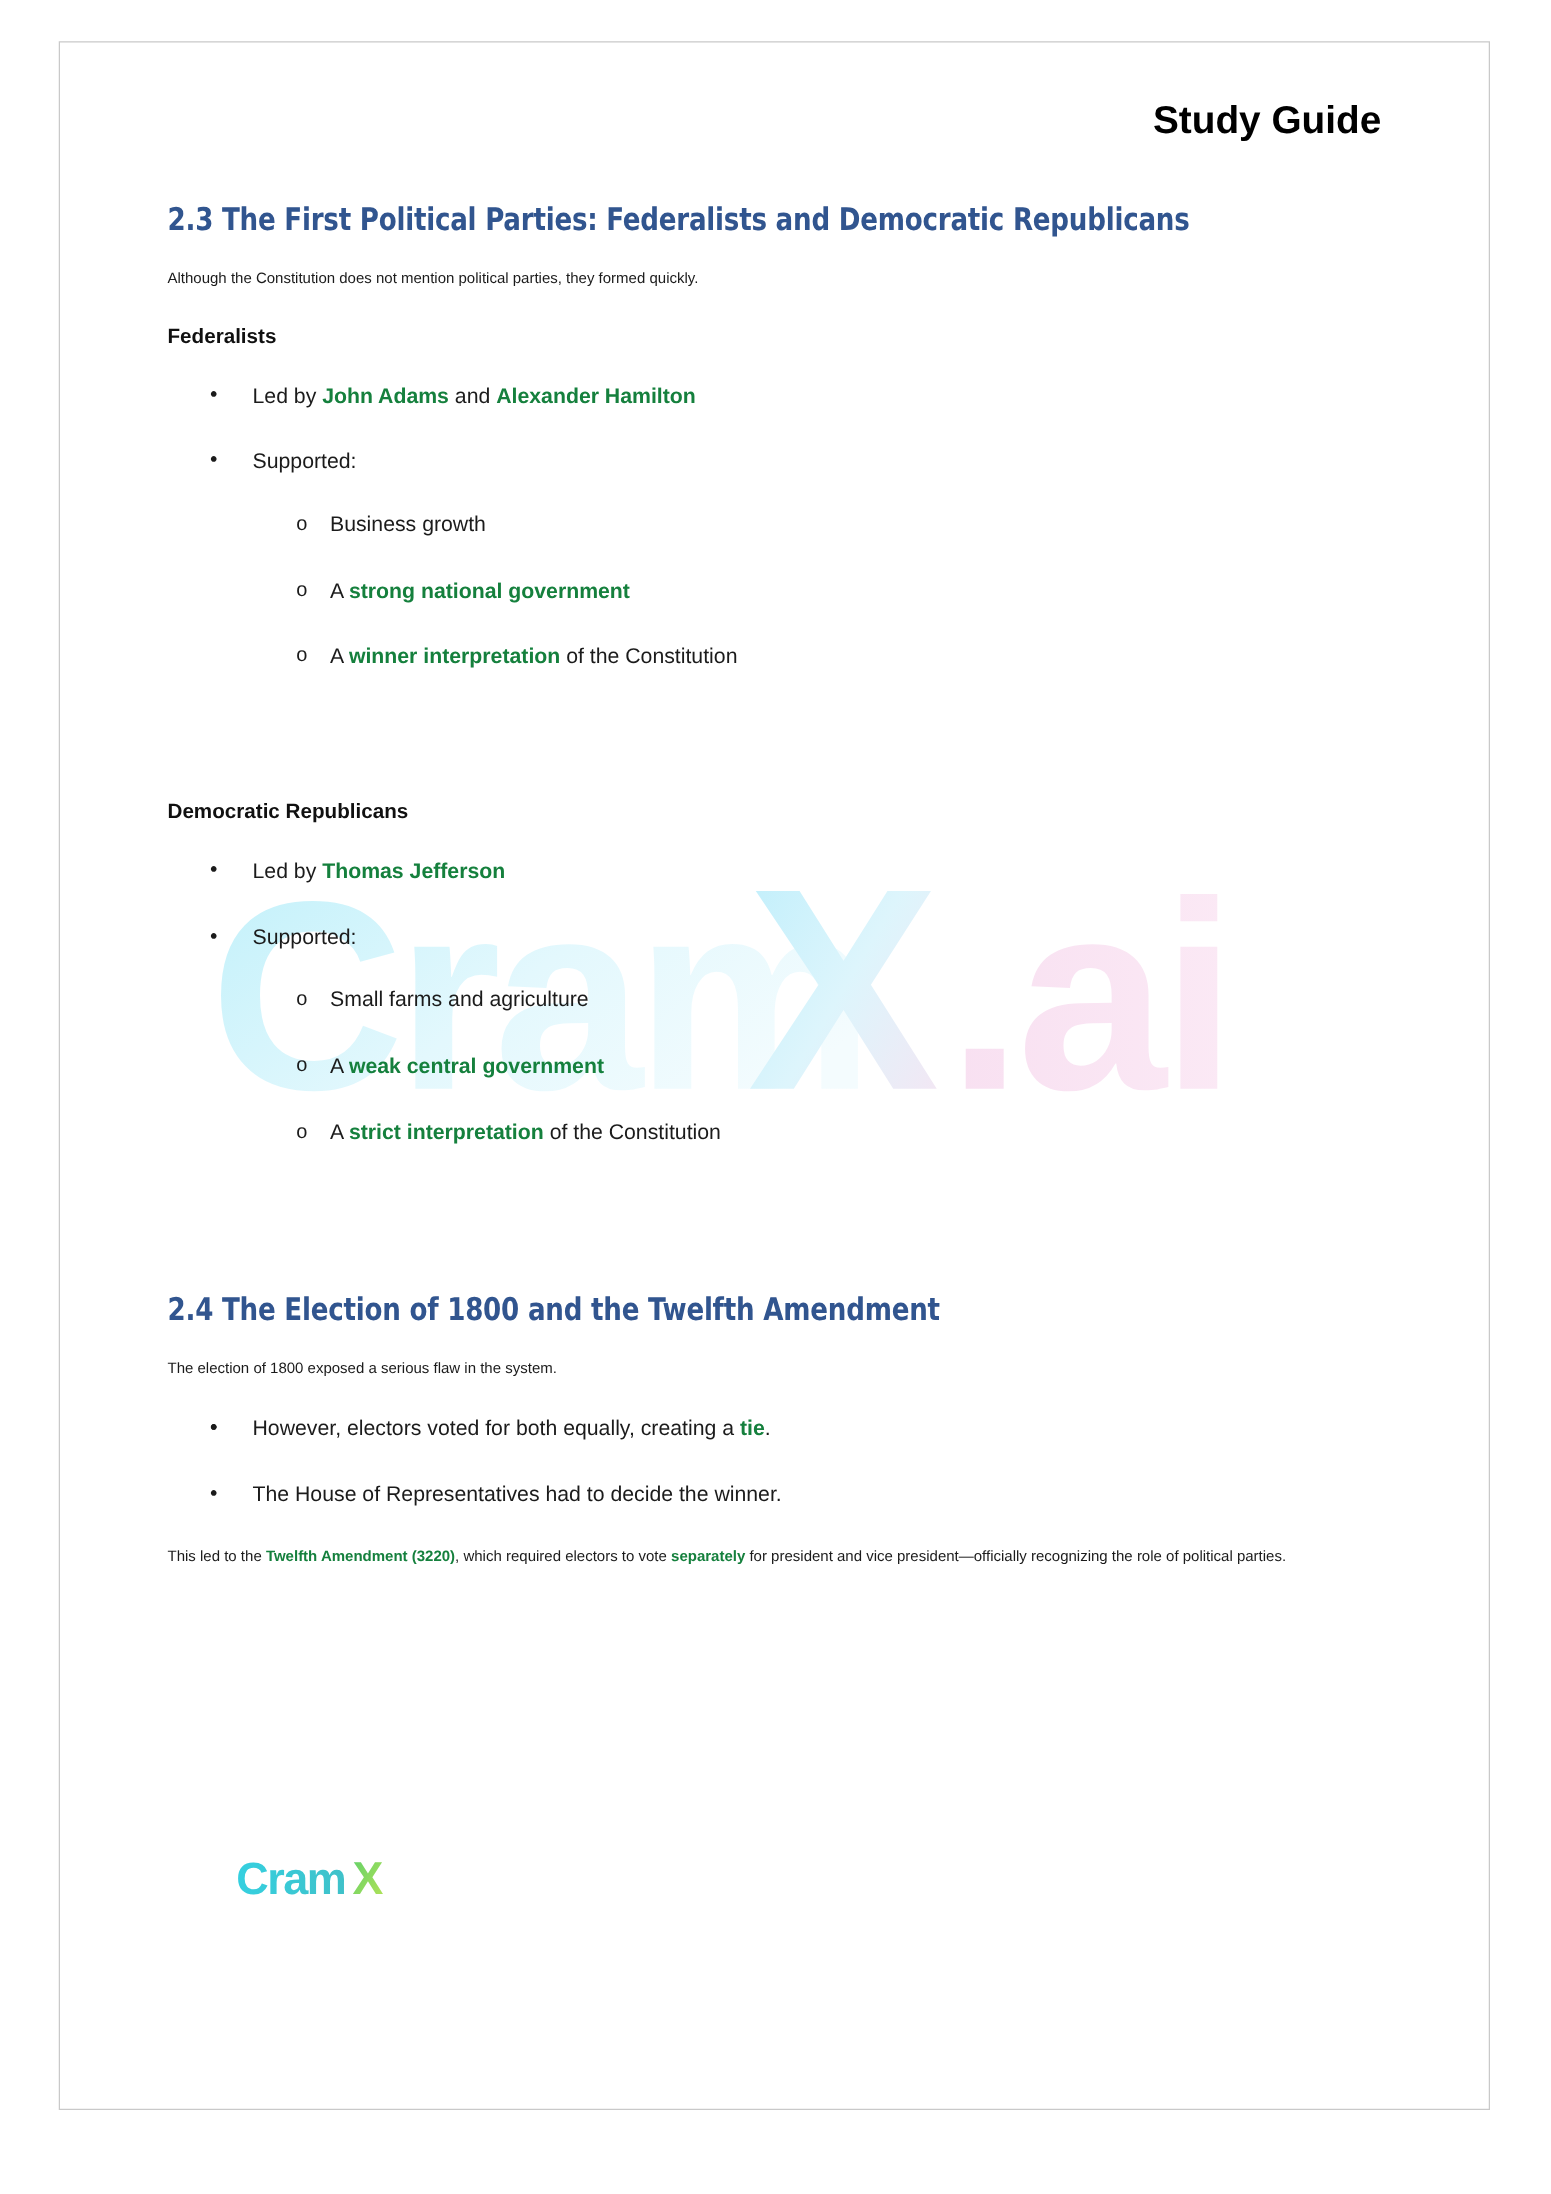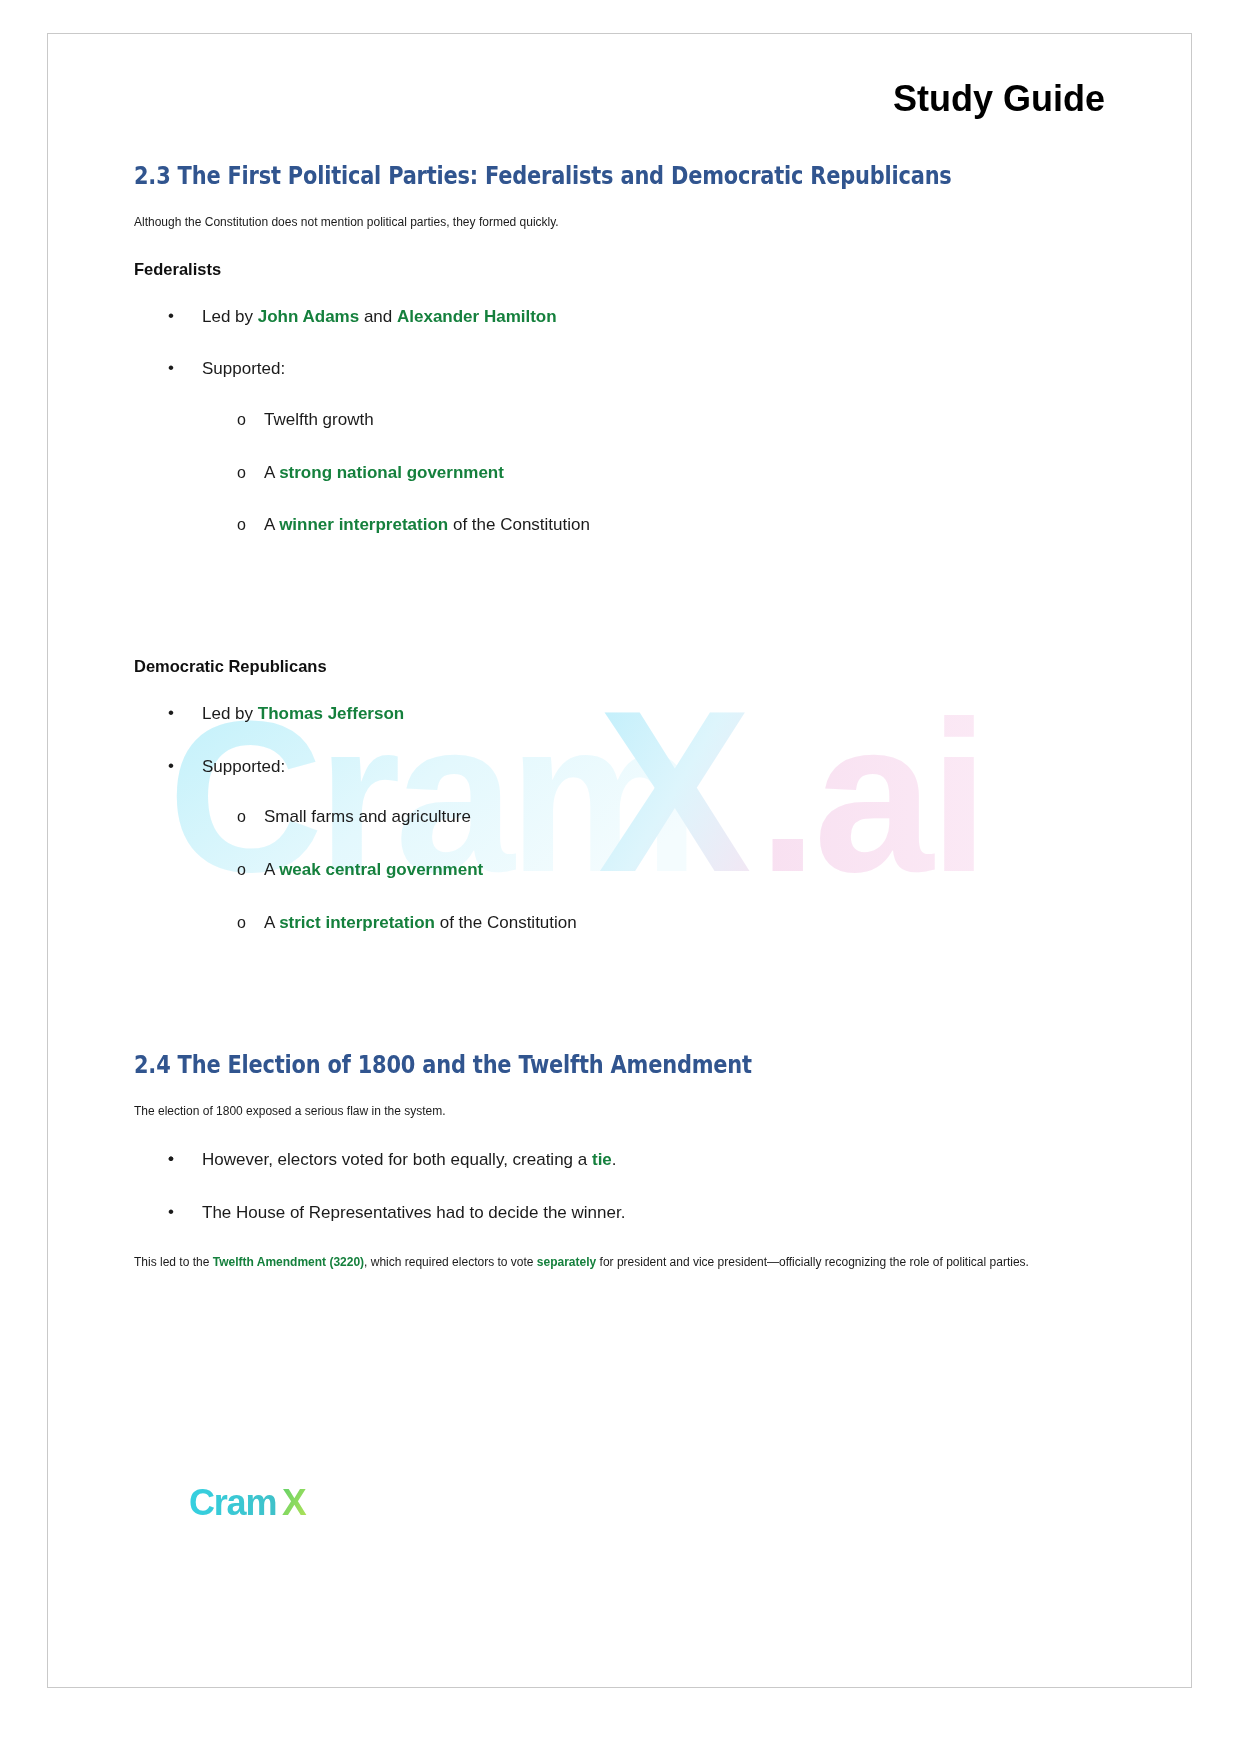--- a/index.html
+++ b/index.html
@@ -43,21 +43,21 @@
   .content {
     position: relative;
     z-index: 2;
   }
 
   
   .doc-title {
     position: absolute;
     right: 86px;
     top: 44px;
-    font-size: 36px;
+    font-size: 31px;
     font-weight: bold;
     color: #000000;
     letter-spacing: 0px;
     white-space: nowrap;
   }
 
   
   .body-col {
     position: absolute;
     left: 86px;
@@ -83,21 +83,21 @@
     color: #1b1b1b;
     margin: 0 0 29px 0;
     line-height: 1.5;
   }
   p.para.tight { margin-bottom: 26px; }
 
   p.subhead {
     font-size: 16.5px;
     font-weight: bold;
     color: #101010;
-    margin: 17px 0 26px 0;
+    margin: 0 0 26px 0;
   }
 
   ul.lvl1 {
     list-style: none;
     margin: 0;
     padding: 0;
   }
   ul.lvl1 > li {
     position: relative;
     padding-left: 68px;
@@ -198,21 +198,21 @@
           <span class="bullet">•</span>
           <span>Led by </span><b>John Adams</b><span> and </span><b>Alexander Hamilton</b>
         </li>
         <li>
           <span class="bullet">•</span>
           <span>Supported:</span>
 
           <ul class="lvl2">
             <li>
               <span class="bullet-o">o</span>
-              <span>Twelfth growth</span><b></b><span></span>
+              <span>Business growth</span><b></b><span></span>
             </li>
             <li>
               <span class="bullet-o">o</span>
               <span>A </span><b>strong national government</b><span></span>
             </li>
             <li>
               <span class="bullet-o">o</span>
               <span>A </span><b>winner interpretation</b><span> of the Constitution</span>
             </li>
           </ul>

